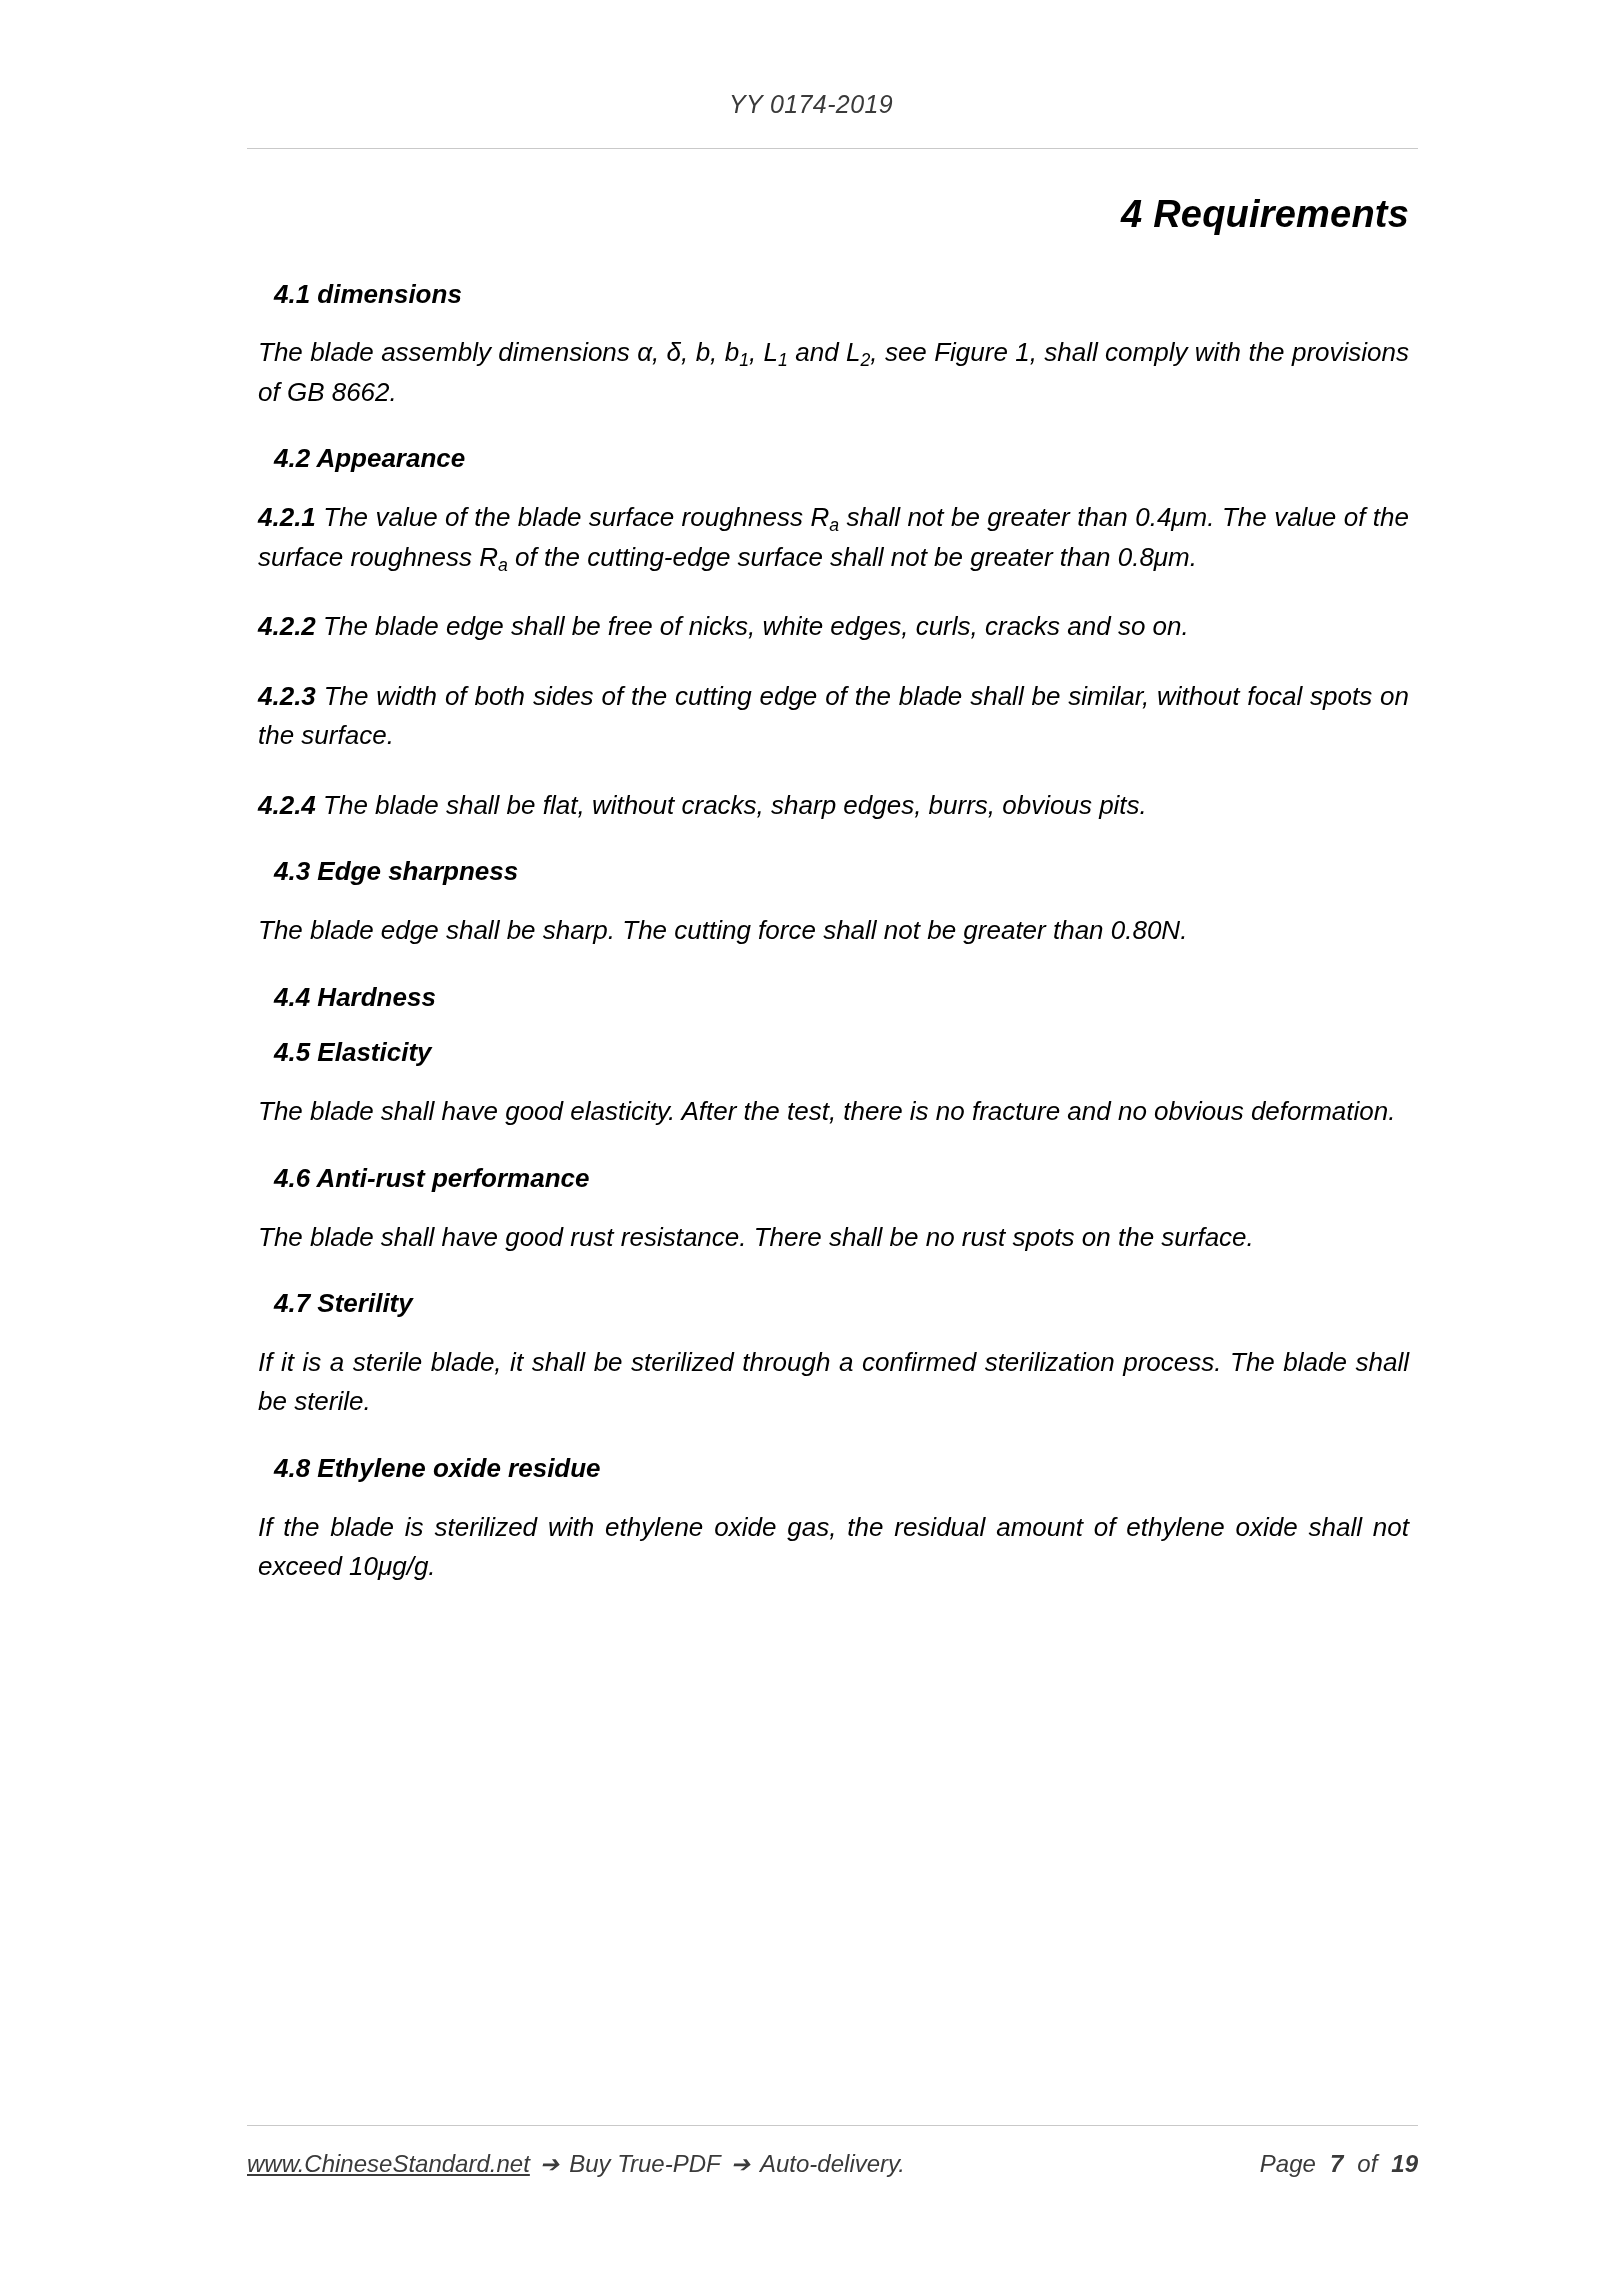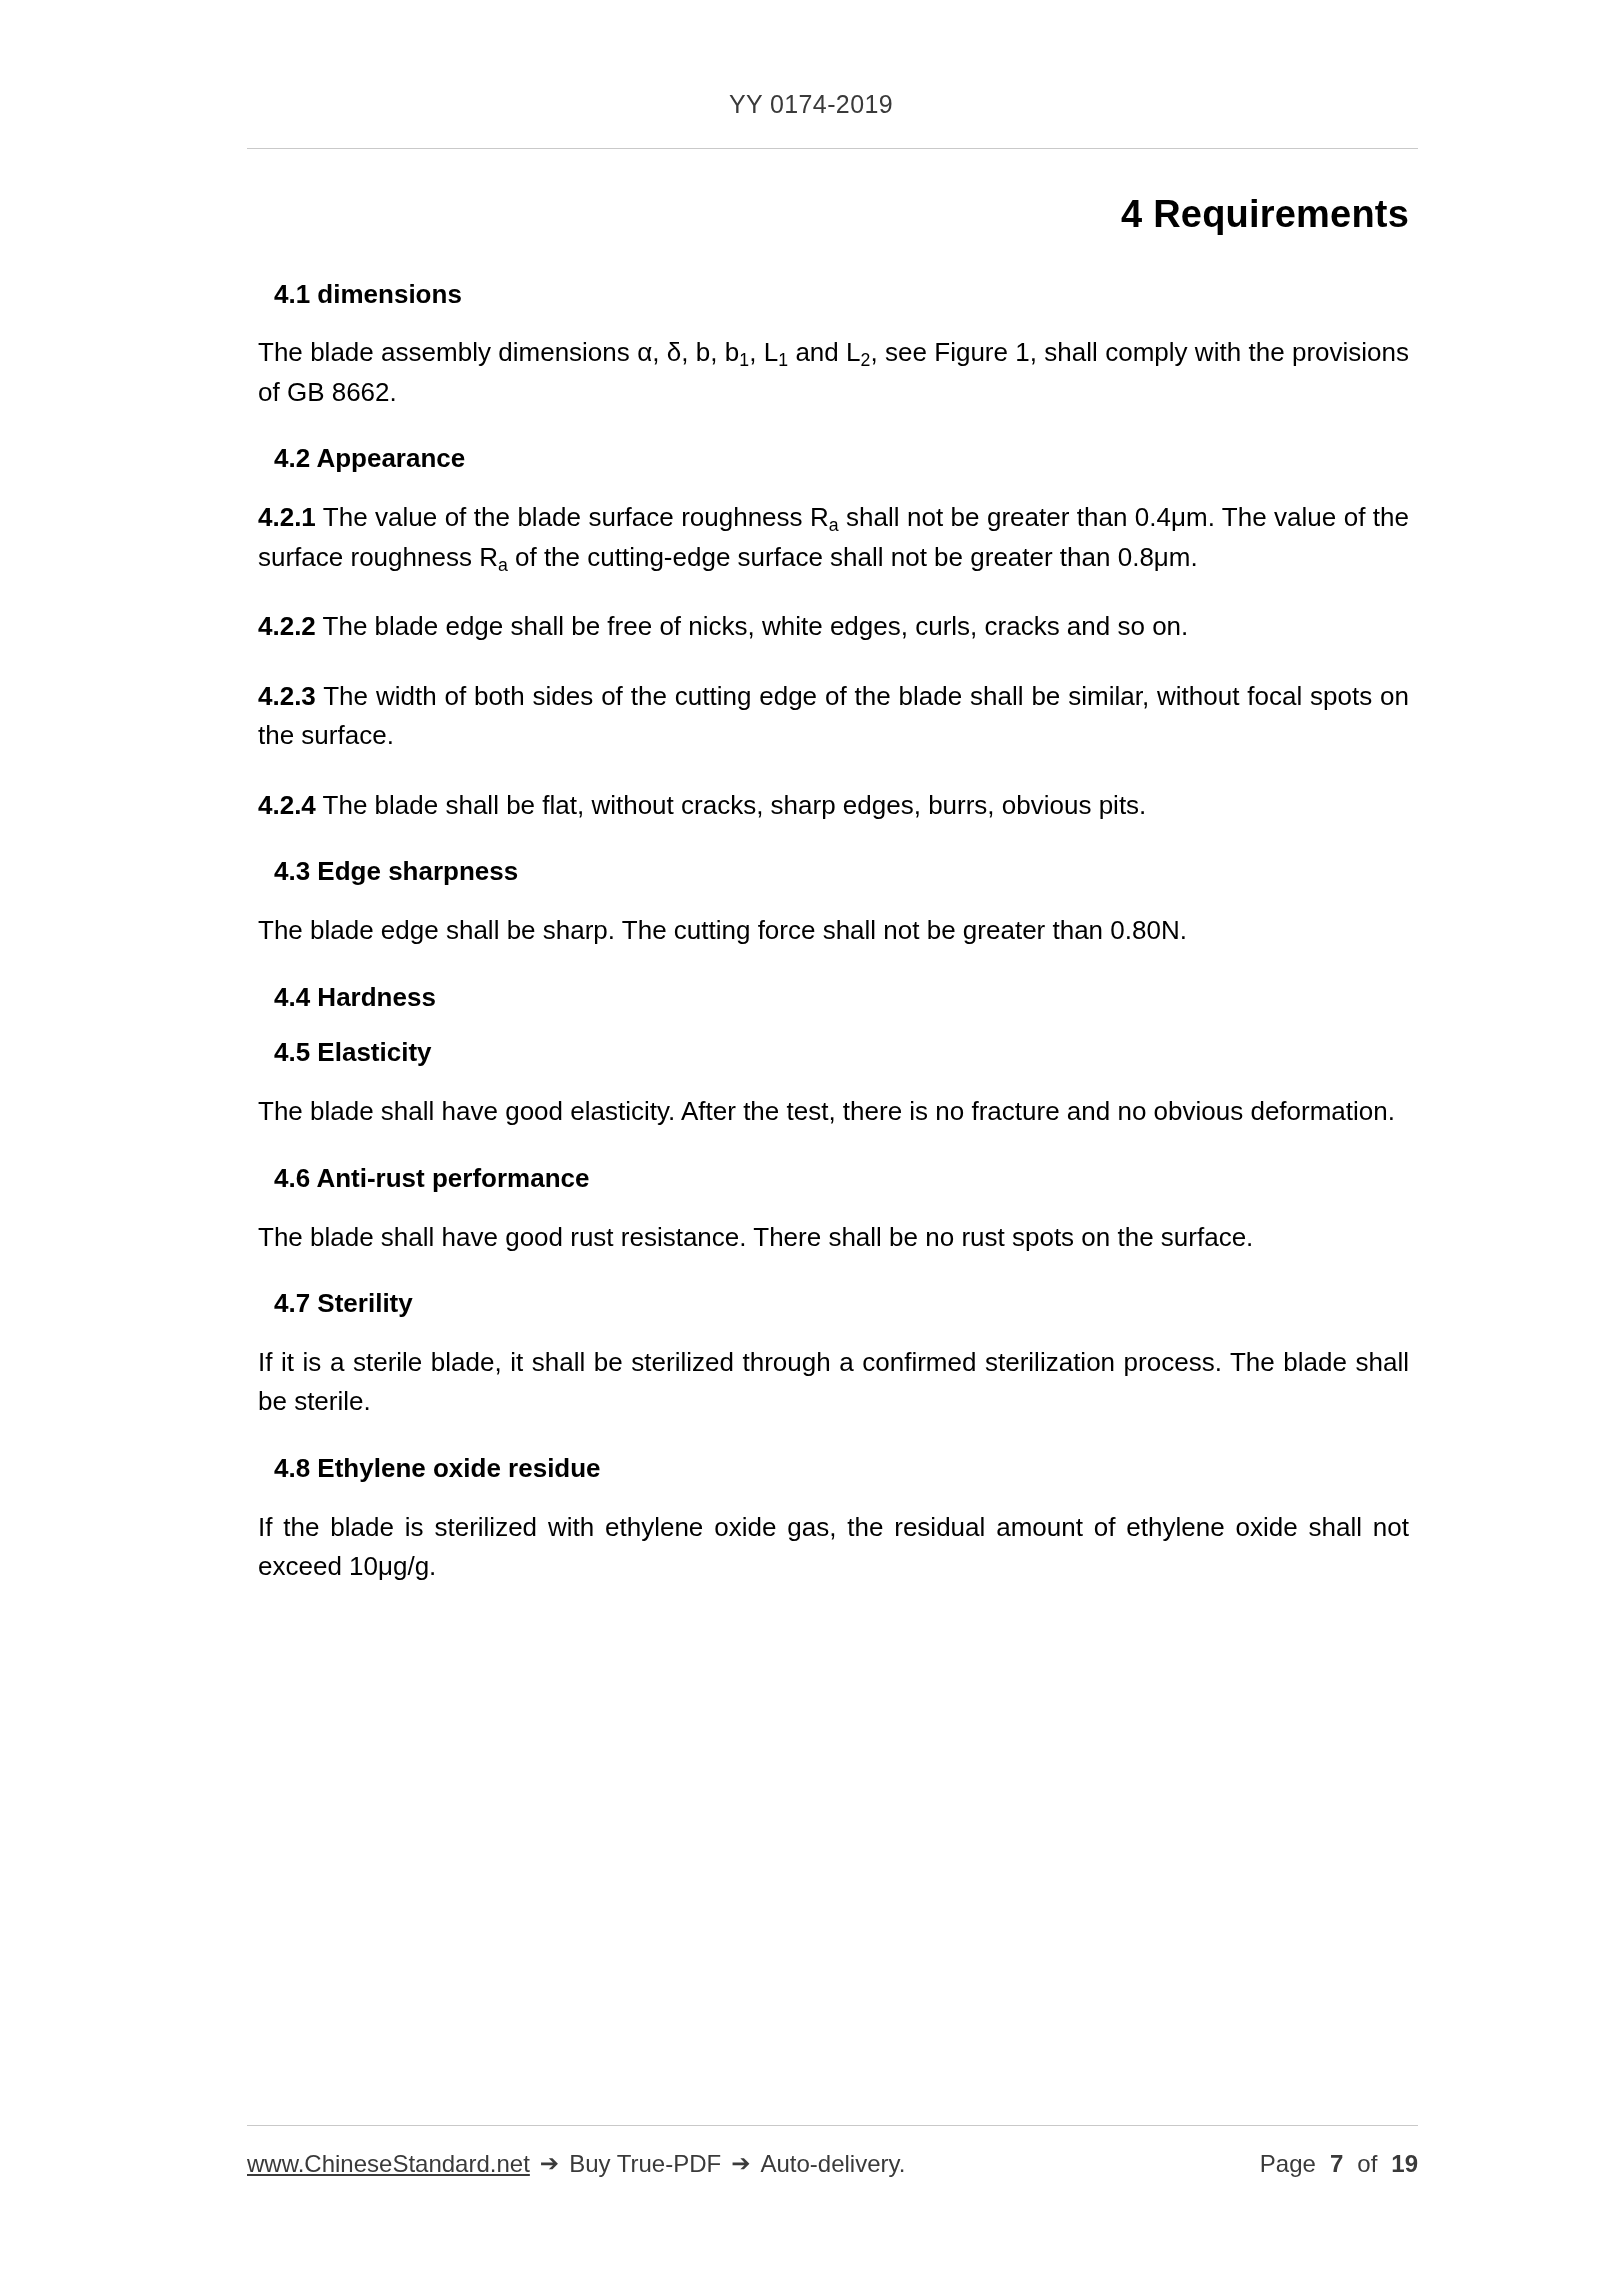--- a/index.html
+++ b/index.html
@@ -12,20 +12,21 @@
     color: #000000;
   }
   .page {
     position: relative;
     width: 1582px;
     height: 2295px;
     background: #ffffff;
     box-sizing: border-box;
     margin: 0 auto;
     overflow: hidden;
+    font-style: italic;
   }
   .header {
     position: absolute;
     top: 90px;
     left: 0;
     width: 100%;
     text-align: center;
     font-size: 25px;
     color: #3a3a3a;
     letter-spacing: 0.4px;
@@ -91,21 +92,21 @@
     top: 2150px;
     left: 227px;
     width: 1171px;
     font-size: 24px;
     color: #3a3a3a;
     display: flex;
     align-items: baseline;
   }
   .footer-left {
     display: flex;
-    align-items: flex-start;
+    align-items: center;
     gap: 10px;
     white-space: nowrap;
   }
   .footer-link {
     color: #3a3a3a;
     text-decoration: underline;
   }
   .arrow {
     font-size: 23px;
     color: #3a3a3a;

